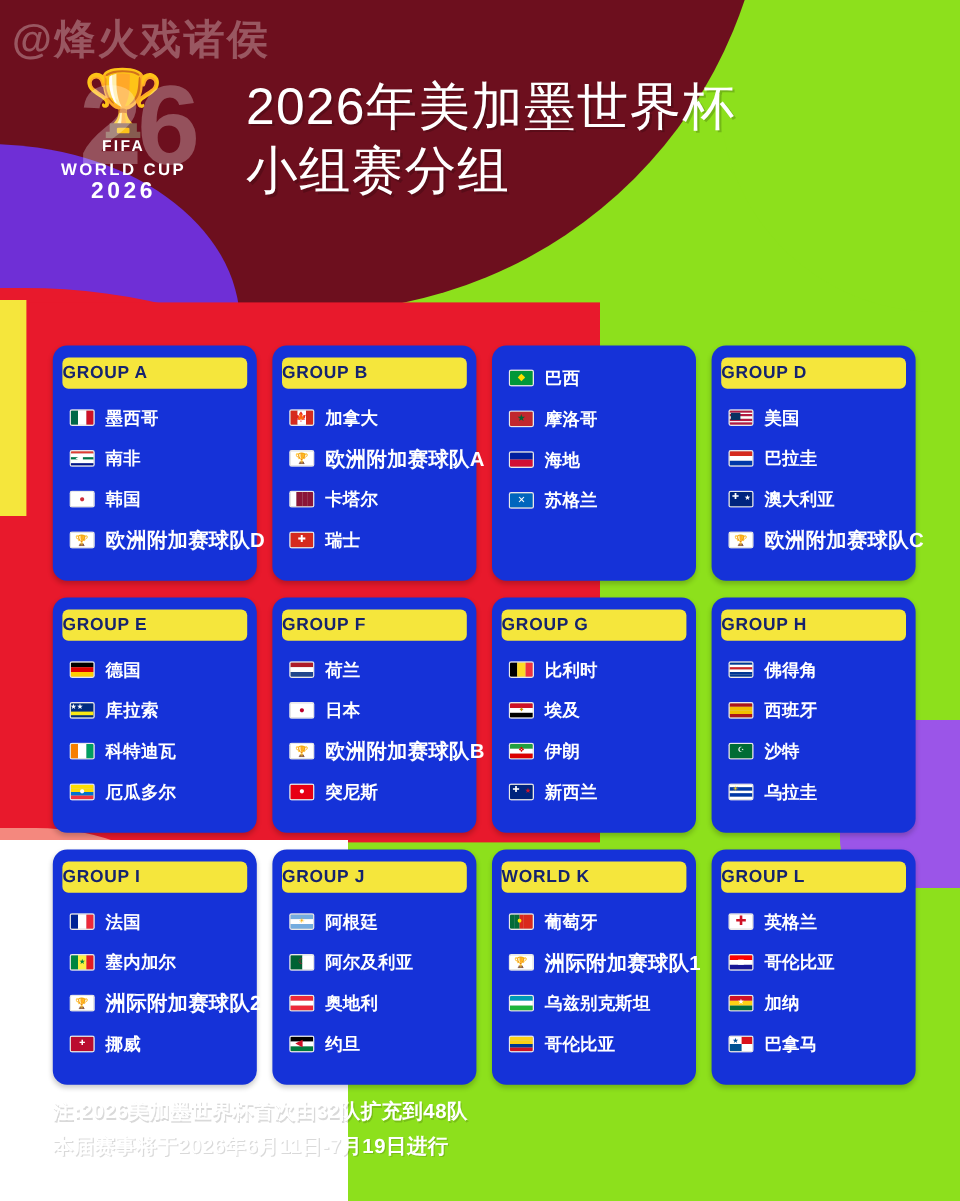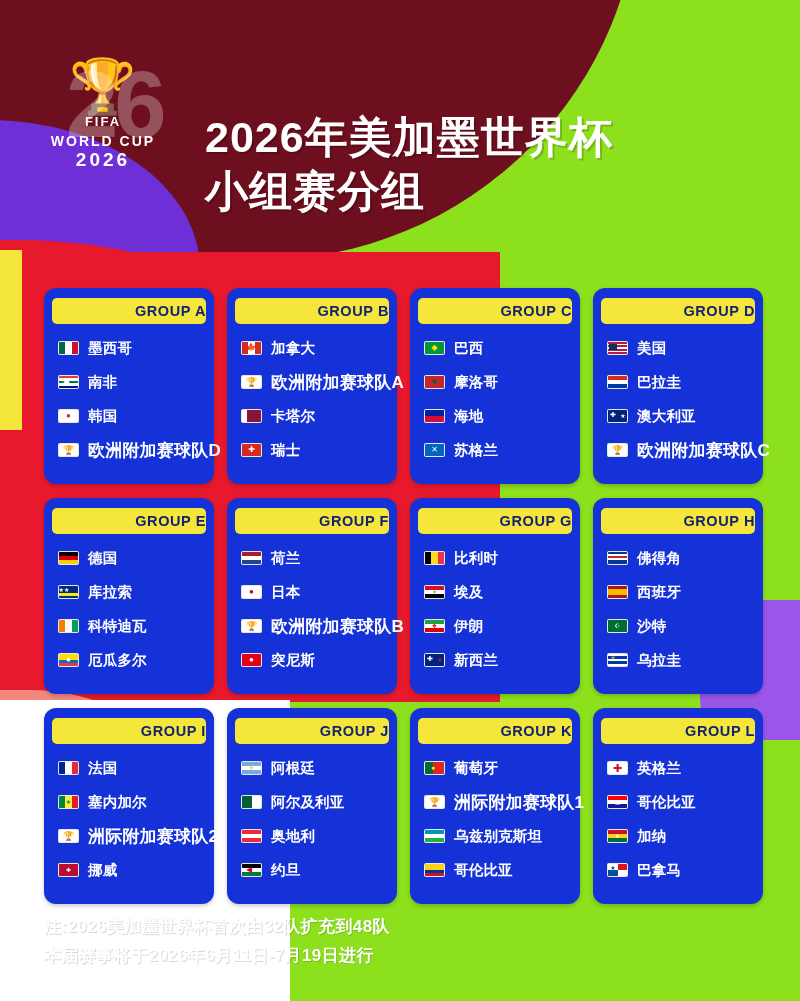--- a/index.html
+++ b/index.html
@@ -143,25 +143,24 @@
     color: rgba(255,255,255,0.28);
     letter-spacing: -4px;
     line-height: 94px;
   }
   #title {
     position: absolute;
     left: 205px; top: 62px;
     width: 560px;
     color: #ffffff;
     font-size: 43px;
-    font-weight: bold;
+    font-weight: normal;
     line-height: 54px;
     letter-spacing: 1px;
     text-shadow: 2px 2px 0 rgba(0,0,0,0.18);
-    margin-top: 48px;
   }
 
   
   #groups {
     position: absolute;
     left: 44px; top: 288px;
     width: 720px;
     display: grid;
     grid-template-columns: repeat(4, 170px);
     grid-auto-rows: 196px;
@@ -173,21 +172,21 @@
     border-radius: 12px;
     padding: 10px 8px 8px 8px;
     box-sizing: border-box;
     box-shadow: 0 2px 4px rgba(0,0,0,0.2);
   }
   .group-title {
     background: #f5e63c;
     color: #15236e;
     font-size: 14.5px;
     font-weight: bold;
-    text-align: right;
+    text-align: left;
     border-radius: 5px;
     padding: 5px 0 5px 0;
     letter-spacing: 0.6px;
     margin-bottom: 7px;
   }
   .team-row {
     display: flex;
     align-items: center;
     height: 34px;
     padding-left: 6px;
@@ -250,20 +249,21 @@
   <div class="bg-purple-left"></div>
   <div class="bg-red-round"></div>
   <div class="bg-red-mid"></div>
   <div class="bg-yellow-strip"></div>
   <div class="bg-pink-bottom"></div>
   <div class="bg-white-bottom"></div>
   <div class="bg-purple-right"></div>
 </div>
 
 <div id="header">
+  <div id="watermark">@烽火戏诸侯</div>
   <div id="logo">
     <span class="big26">26</span>
     <span class="trophy">🏆</span>
     <span class="fifa">FIFA</span>
     <span class="wc">WORLD CUP</span>
     <span class="yr">2026</span>
   </div>
   <div id="title">
     <div>2026年美加墨世界杯</div>
     <div>小组赛分组</div>
@@ -345,21 +345,20 @@
       </div>
       <div class="team-row">
         <span class="flag">
           <span style="display:block;width:100%;height:100%;background:#d52b1e"></span>
           <span class="f-center">✚</span>
         </span>
         <span class="team-name">瑞士</span>
       </div>
     </div>
     <div class="group-card">
-      <div class="group-title">GROUP C</div>
       <div class="team-row">
         <span class="flag">
           <span style="display:block;width:100%;height:100%;background:#009739"></span>
           <span class="f-center" style="color:#ffdf00">◆</span>
         </span>
         <span class="team-name">巴西</span>
       </div>
       <div class="team-row">
         <span class="flag">
           <span style="display:block;width:100%;height:100%;background:#c1272d"></span>
@@ -671,21 +670,21 @@
             <i style="background:#000000"></i>
             <i style="background:#ffffff"></i>
             <i style="background:#007a3d"></i>
           </span>
           <span class="f-center" style="left:4px;color:#ce1126;transform:translateY(-50%)">◀</span>
         </span>
         <span class="team-name">约旦</span>
       </div>
     </div>
     <div class="group-card">
-      <div class="group-title">GROUP K</div>
+      <div class="group-title">WORLD K</div>
       <div class="team-row">
         <span class="flag">
           <span class="f-stripes-v">
             <i style="background:#046a38"></i>
             <i style="background:#046a38"></i>
             <i style="background:#da291c"></i>
             <i style="background:#da291c"></i>
             <i style="background:#da291c"></i>
           </span>
           <span class="f-center" style="left:8px;color:#ffe900;font-size:7px">●</span>

